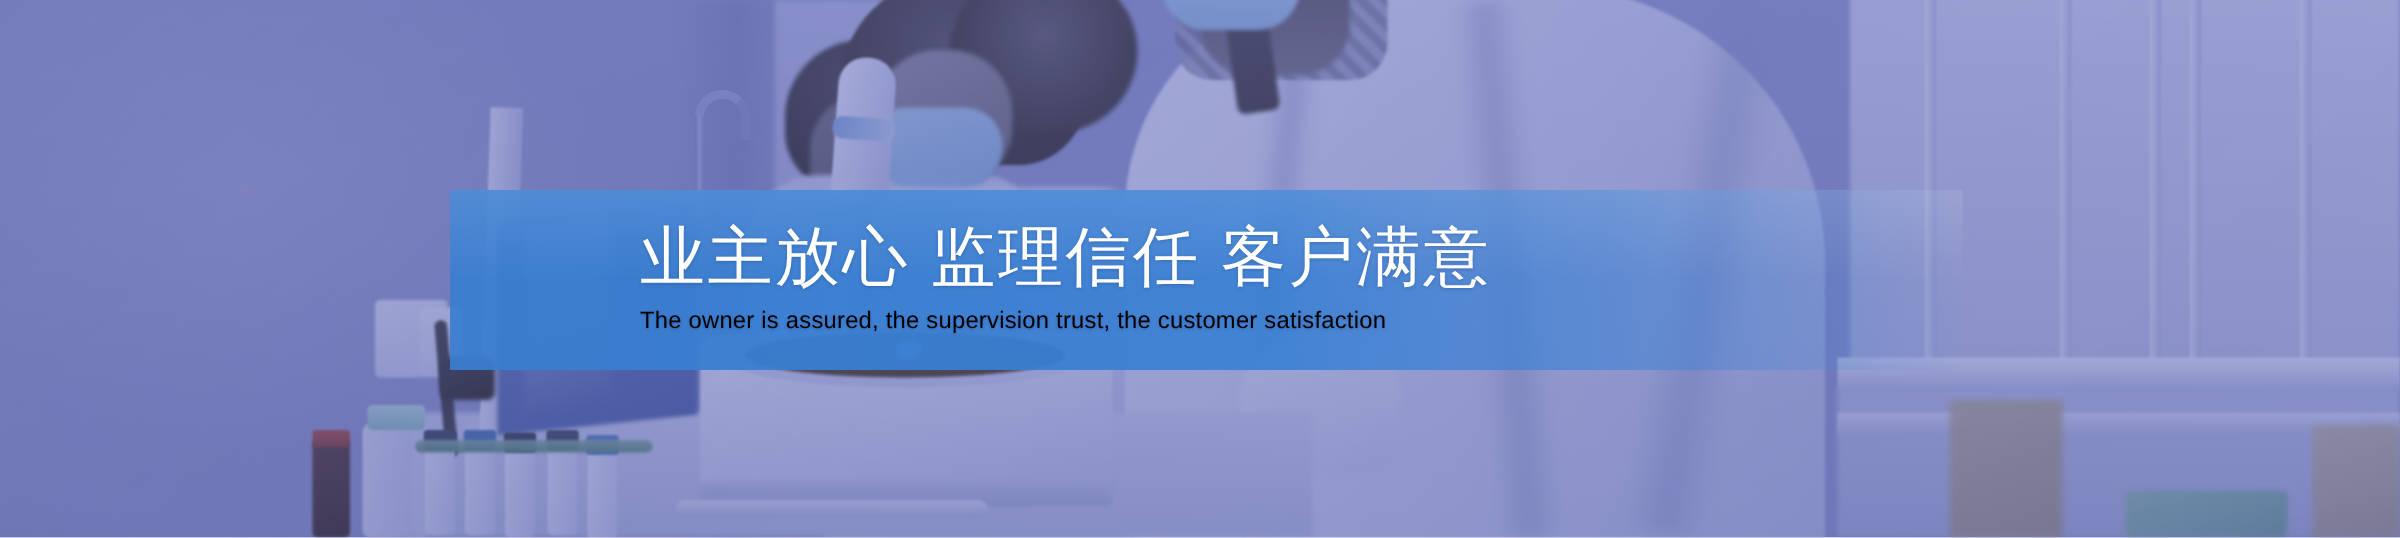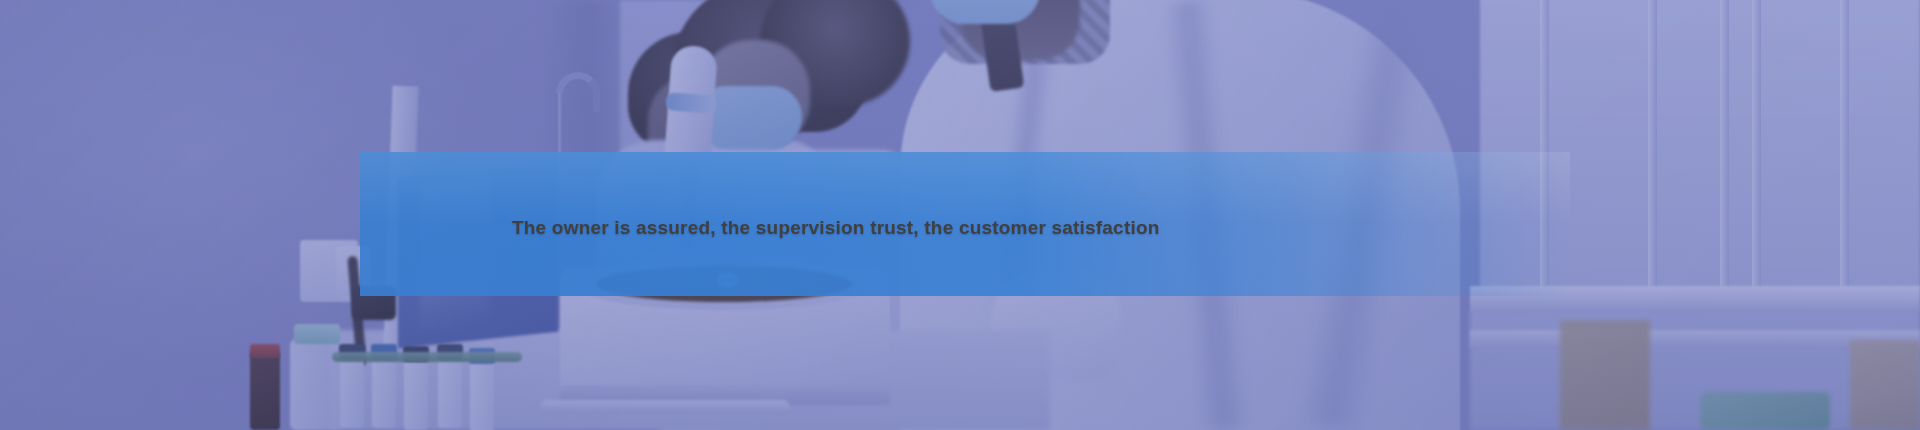--- a/index.html
+++ b/index.html
@@ -384,23 +384,23 @@
     line-height:1.06;
     color:#ffffff;
     letter-spacing:2px;
     font-weight:400;
     white-space:nowrap;
     text-shadow:0 1px 3px rgba(20,46,92,.28);
   }
   .subline{
     font-size:19px;
     line-height:1.2;
-    color:#404040;
+    color:#000000;
     letter-spacing:.2px;
-    font-weight:700;
+    font-weight:400;
     white-space:nowrap;
     text-shadow:0 1px 2px rgba(20,46,92,.30);
     margin-top:8px;
   }
 </style>
 </head>
 <body>
 
 <div class="banner">
 
@@ -489,16 +489,17 @@
     <div class="grade"></div>
     <div class="grade2"></div>
     <div class="vignette"></div>
   </div>
 
   <div class="band">
     <div class="band-sheen"></div>
   </div>
 
   <div class="headline-wrap">
+    <div class="headline">业主放心 监理信任  客户满意</div>
     <div class="subline">The owner is assured, the supervision trust, the customer satisfaction</div>
   </div>
 
 </div>
 
 </body></html>

